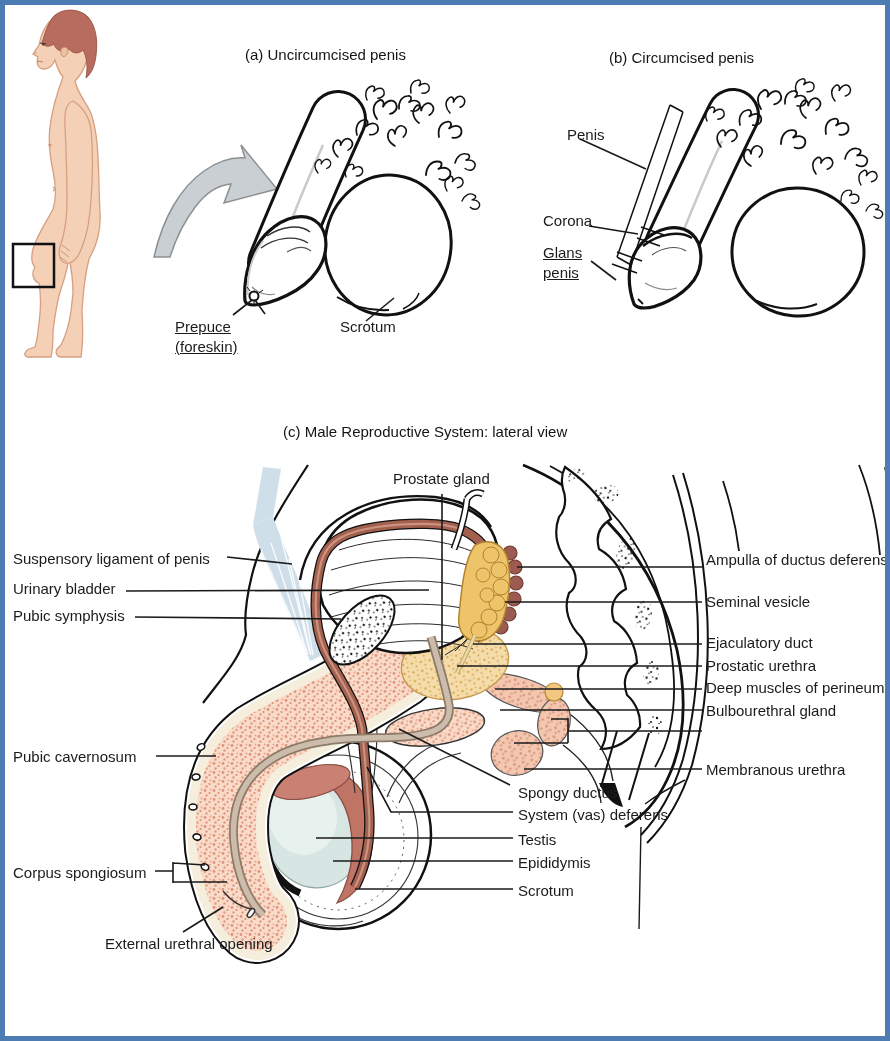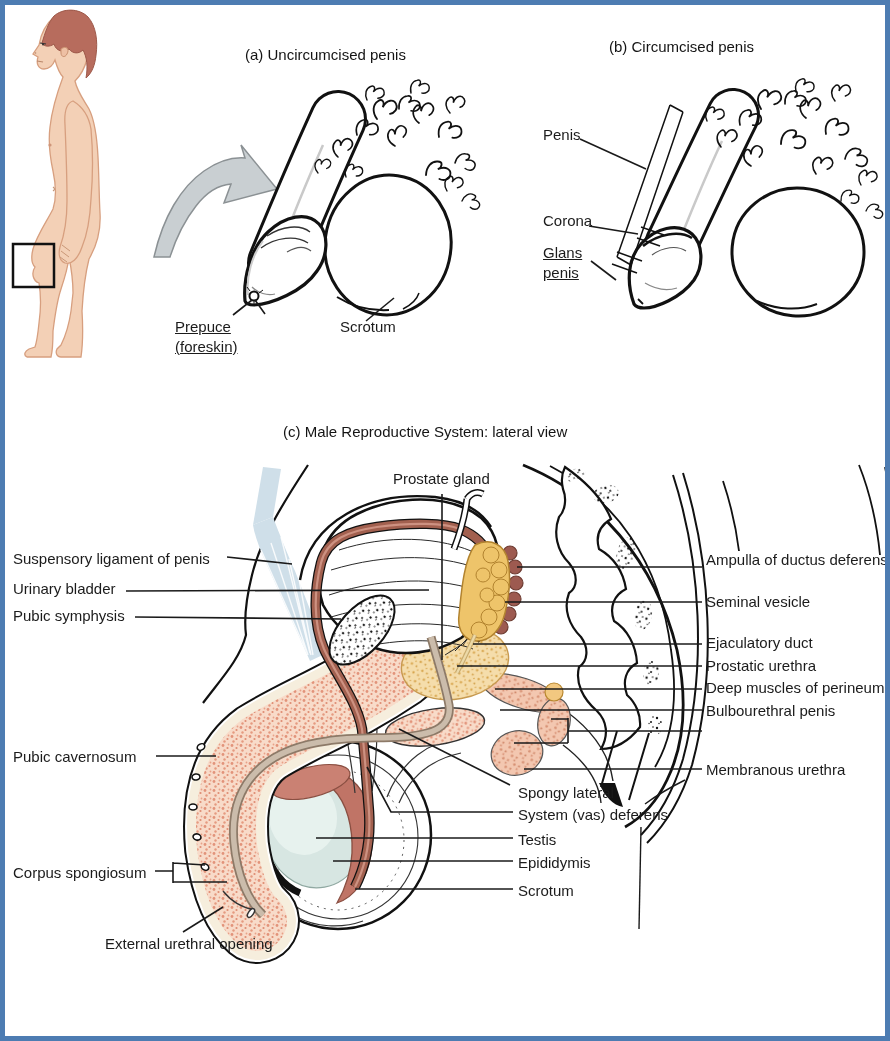--- a/index.html
+++ b/index.html
@@ -272,40 +272,40 @@
       <path d="M640,799 C652,790 666,782 680,775" stroke-width="1.4"></path>
       <path d="M636,822 L634,924" stroke-width="1.4"></path>
       <path d="M311,833 L508,833"></path>
       <path d="M328,856 L508,856"></path>
       <path d="M350,884 L508,884"></path>
     </g>
   </g>
 </svg>
 
 <div class="lbl ttl" style="left:240px;top:40px">(a) Uncircumcised penis</div>
-<div class="lbl ttl" style="left:604px;top:32px">(b) Circumcised penis</div>
+<div class="lbl ttl" style="left:604px;top:43px">(b) Circumcised penis</div>
 <div class="lbl wrap" style="left:170px;top:312px;width:100px">Prepuce (foreskin)</div>
 <div class="lbl" style="left:335px;top:312px">Scrotum</div>
-<div class="lbl" style="left:538px;top:120px">Penis</div>
+<div class="lbl" style="left:562px;top:120px">Penis</div>
 <div class="lbl" style="left:538px;top:206px">Corona</div>
 <div class="lbl wrap" style="left:538px;top:238px;width:64px">Glans penis</div>
 <div class="lbl ttl" style="left:278px;top:417px">(c) Male Reproductive System: lateral view</div>
 <div class="lbl" style="left:388px;top:464px">Prostate gland</div>
 <div class="lbl" style="left:8px;top:544px">Suspensory ligament of penis</div>
 <div class="lbl" style="left:8px;top:574px">Urinary bladder</div>
 <div class="lbl" style="left:8px;top:601px">Pubic symphysis</div>
 <div class="lbl" style="left:8px;top:742px">Pubic cavernosum</div>
 <div class="lbl" style="left:8px;top:858px">Corpus spongiosum</div>
 <div class="lbl" style="left:100px;top:929px">External urethral opening</div>
 <div class="lbl" style="left:701px;top:545px">Ampulla of ductus deferens</div>
 <div class="lbl" style="left:701px;top:587px">Seminal vesicle</div>
 <div class="lbl" style="left:701px;top:628px">Ejaculatory duct</div>
 <div class="lbl" style="left:701px;top:651px">Prostatic urethra</div>
 <div class="lbl" style="left:701px;top:673px">Deep muscles of perineum</div>
-<div class="lbl" style="left:701px;top:696px">Bulbourethral penis</div>
+<div class="lbl" style="left:701px;top:696px">Bulbourethral gland</div>
 <div class="lbl" style="left:701px;top:755px">Membranous urethra</div>
-<div class="lbl" style="left:513px;top:778px">Spongy lateral</div>
+<div class="lbl" style="left:513px;top:778px">Spongy ductus</div>
 <div class="lbl" style="left:513px;top:800px">System (vas) deferens</div>
 <div class="lbl" style="left:513px;top:825px">Testis</div>
 <div class="lbl" style="left:513px;top:848px">Epididymis</div>
 <div class="lbl" style="left:513px;top:876px">Scrotum</div>
 
 </div>
 
 </body></html>

